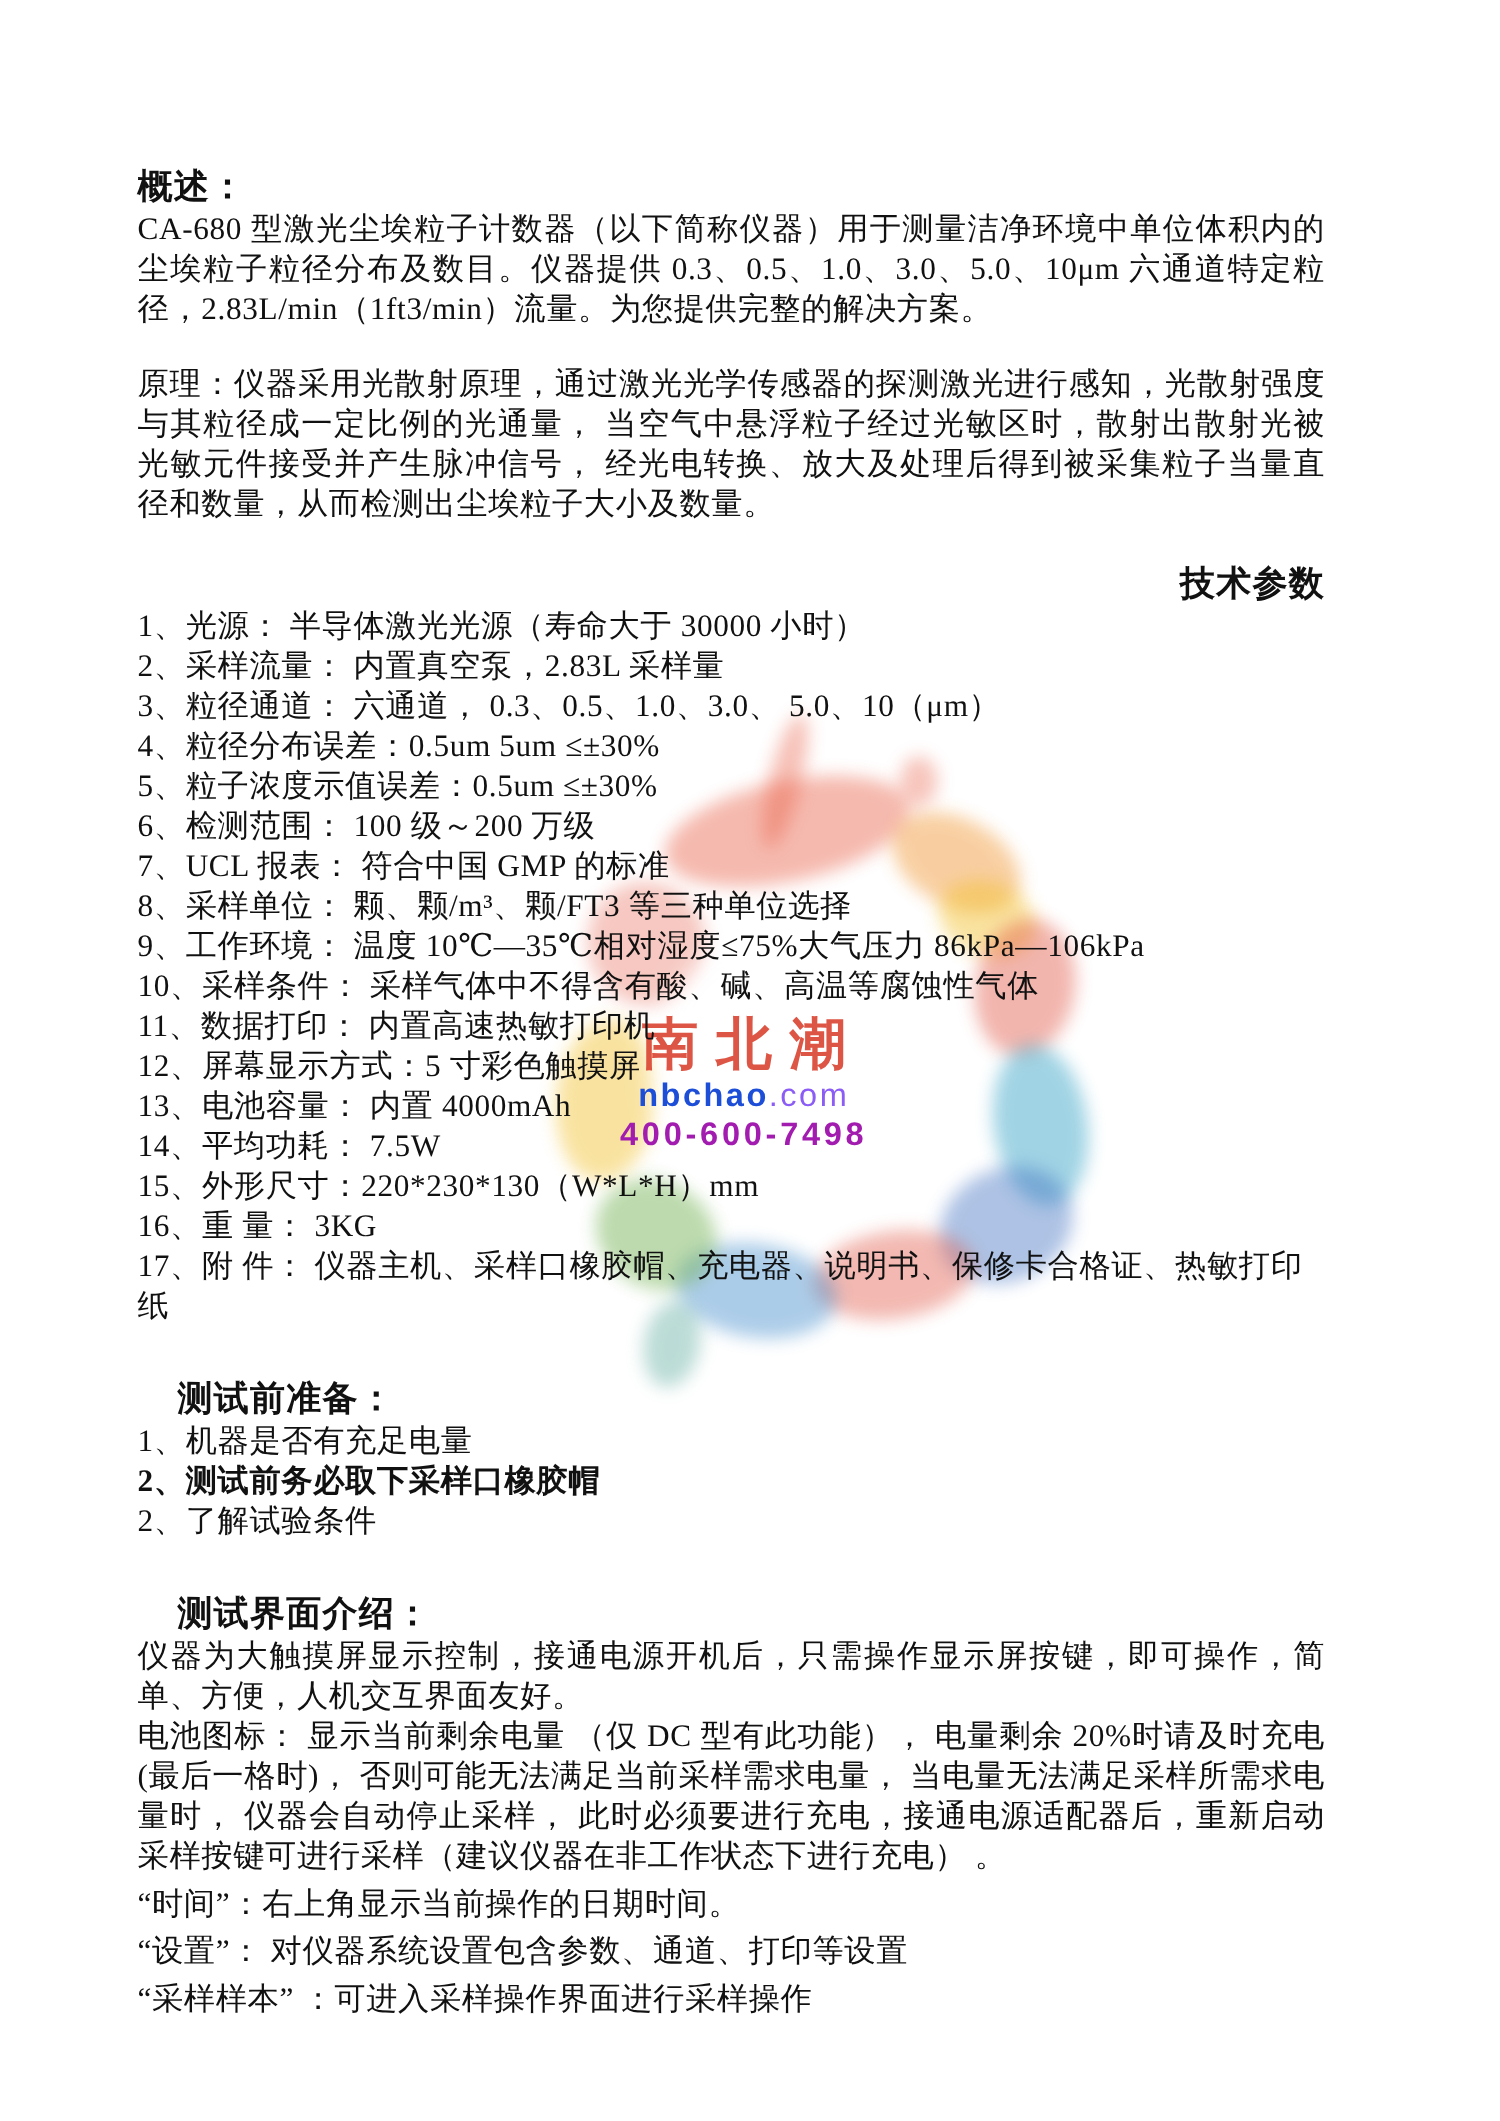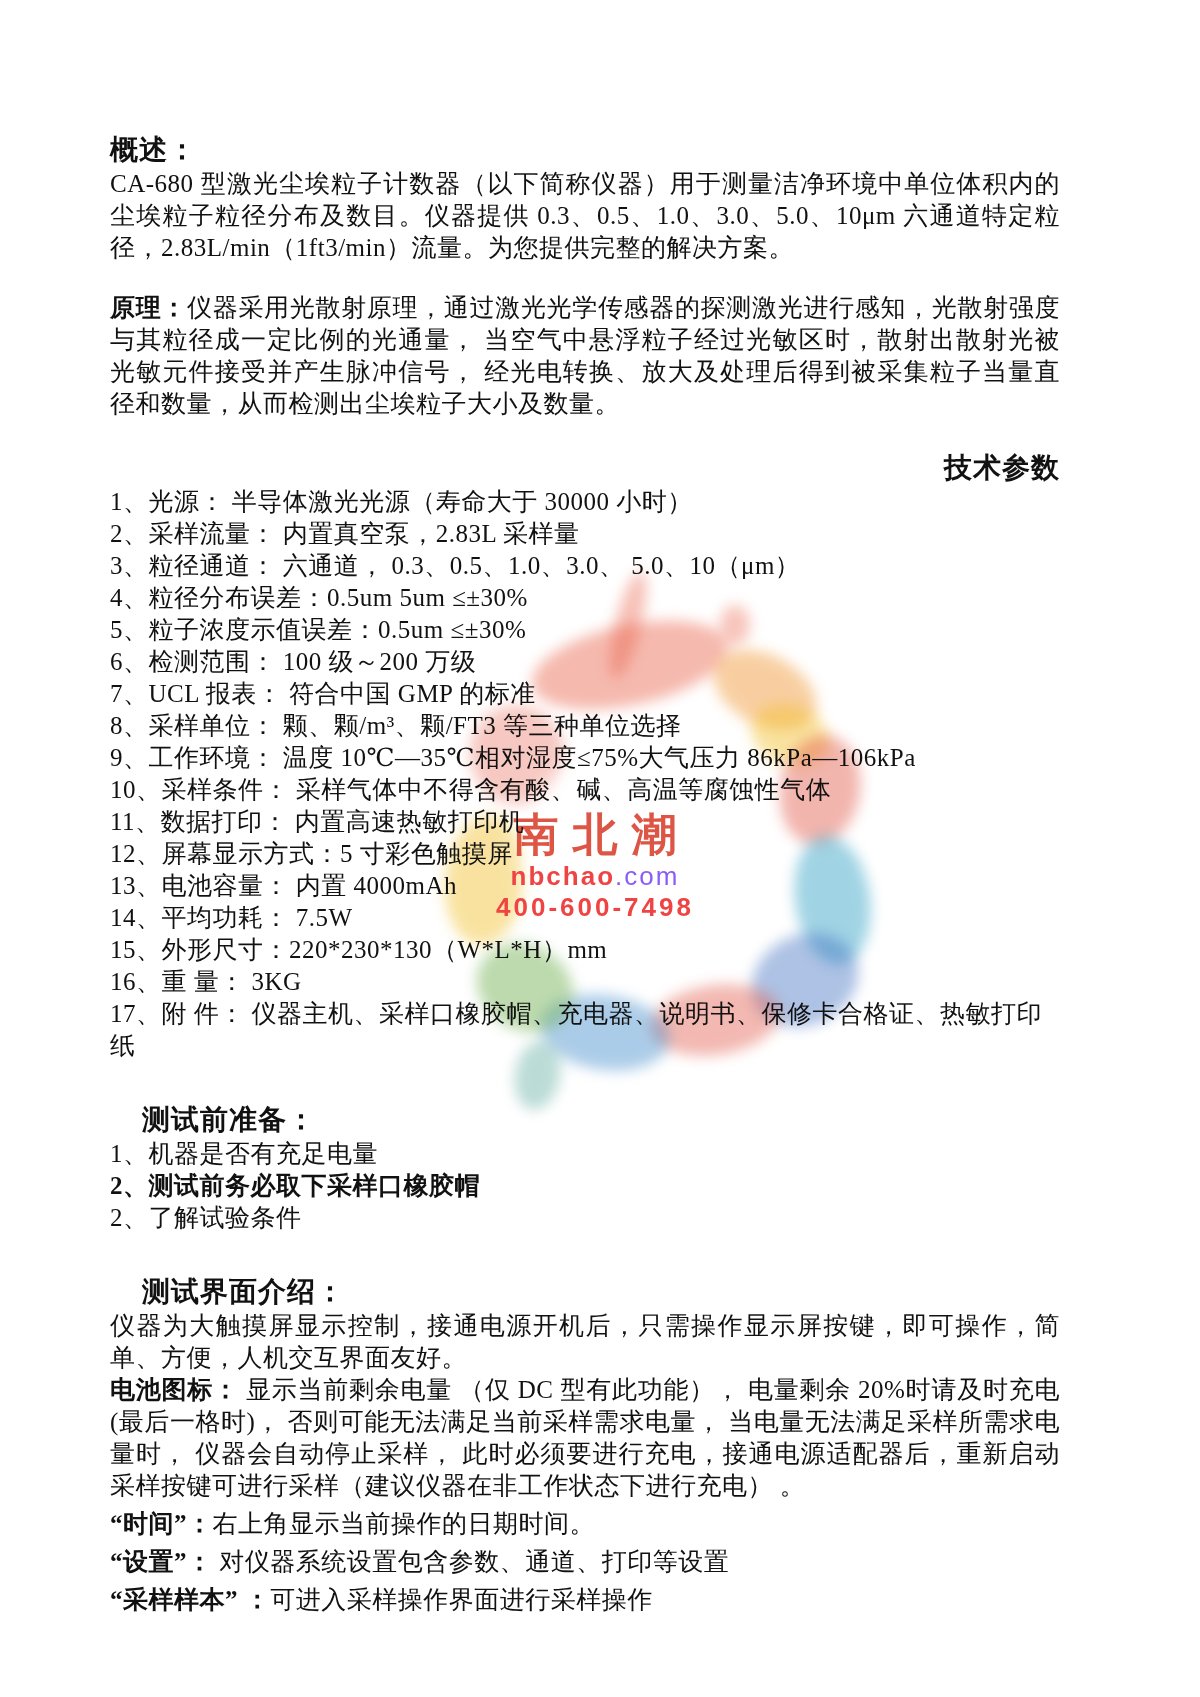--- a/index.html
+++ b/index.html
@@ -26,21 +26,21 @@
     font-weight:700;
     letter-spacing:1px;
   }
   .h.gap{margin-top:30px;text-align:right;}
   .h.biggap{margin-top:40px;margin-left:32px;}
   p{margin:0;}
   .para{text-align:justify;}
   .para.gap{margin-top:28px;}
   .line{white-space:normal;}
   .bold{font-weight:700;}
-  b{font-weight:700;}
+  b{font-weight:400;}
   .label-line{margin-top:6px;}
   .specs{margin:0;}
   
   .watermark{
     position:absolute;
     left:420px;top:585px;
     width:470px;height:500px;
     z-index:1;
     pointer-events:none;
   }
@@ -105,23 +105,23 @@
     <div class="blob b9"></div>
     <div class="blob b10"></div>
     <div class="blob b11"></div>
     <div class="blob b12"></div>
     <div class="blob b13"></div>
     <div class="blob b14"></div>
     <div class="wm-white"></div>
     <div class="wm-text">
       <div class="wm-brand" style="color: rgb(217, 63, 44);">南北潮</div>
       <div class="wm-domain">
-        <span class="dom-bold" style="color: #ef4444;">nbchao</span><span style="color: #8b5cf6;">.com</span>
+        <span class="dom-bold" style="color: #1d4ed8;">nbchao</span><span style="color: #8b5cf6;">.com</span>
       </div>
-      <div class="wm-phone" style="color: #ef4444;">400-600-7498</div>
+      <div class="wm-phone" style="color: #a21caf;">400-600-7498</div>
     </div>
   </div>
 
   <div class="content">
 
     <div class="h">概述：</div>
     <p class="para">CA-680 型激光尘埃粒子计数器（以下简称仪器）用于测量洁净环境中单位体积内的尘埃粒子粒径分布及数目。仪器提供 0.3、0.5、1.0、3.0、5.0、10μm 六通道特定粒径，2.83L/min（1ft3/min）流量。为您提供完整的解决方案。</p>
 
     <p class="para gap"><b>原理：</b><span>仪器采用光散射原理，通过激光光学传感器的探测激光进行感知，光散射强度与其粒径成一定比例的光通量， 当空气中悬浮粒子经过光敏区时，散射出散射光被光敏元件接受并产生脉冲信号， 经光电转换、放大及处理后得到被采集粒子当量直径和数量，从而检测出尘埃粒子大小及数量。</span></p>
 

